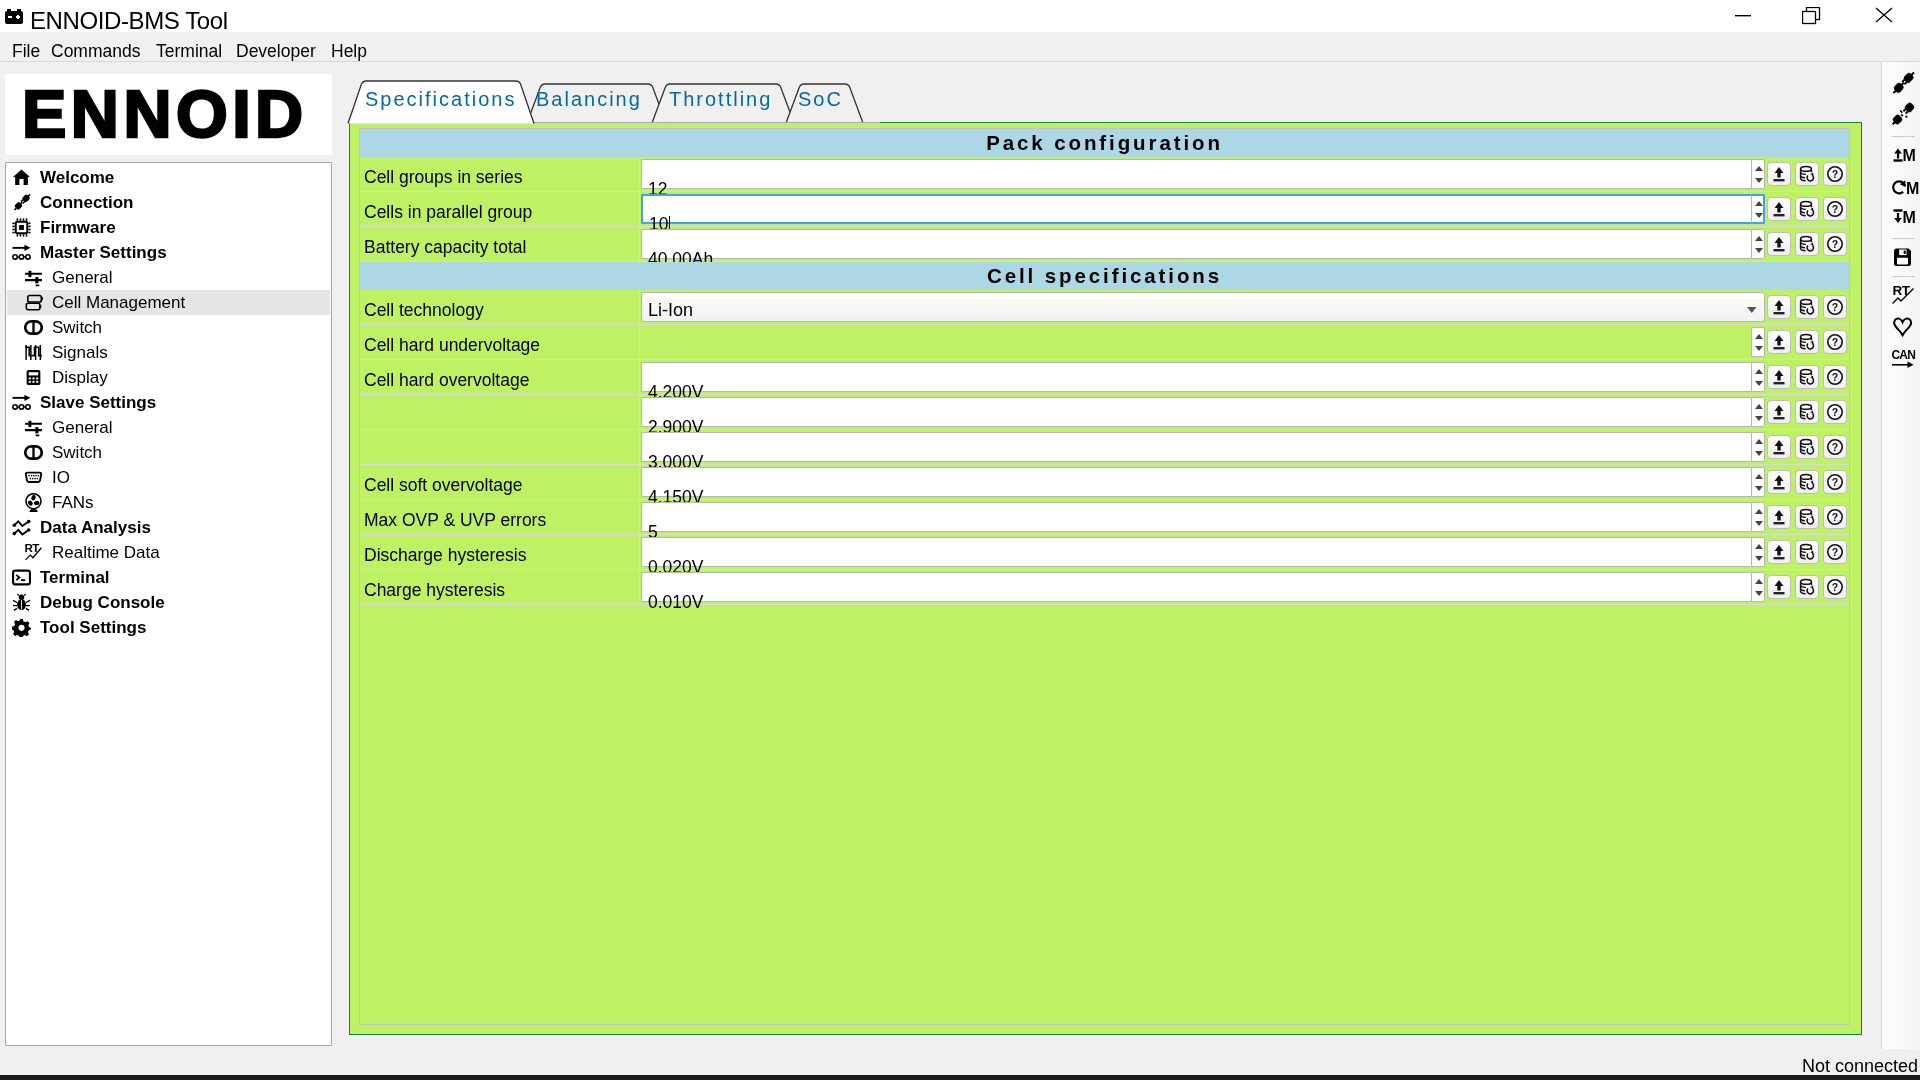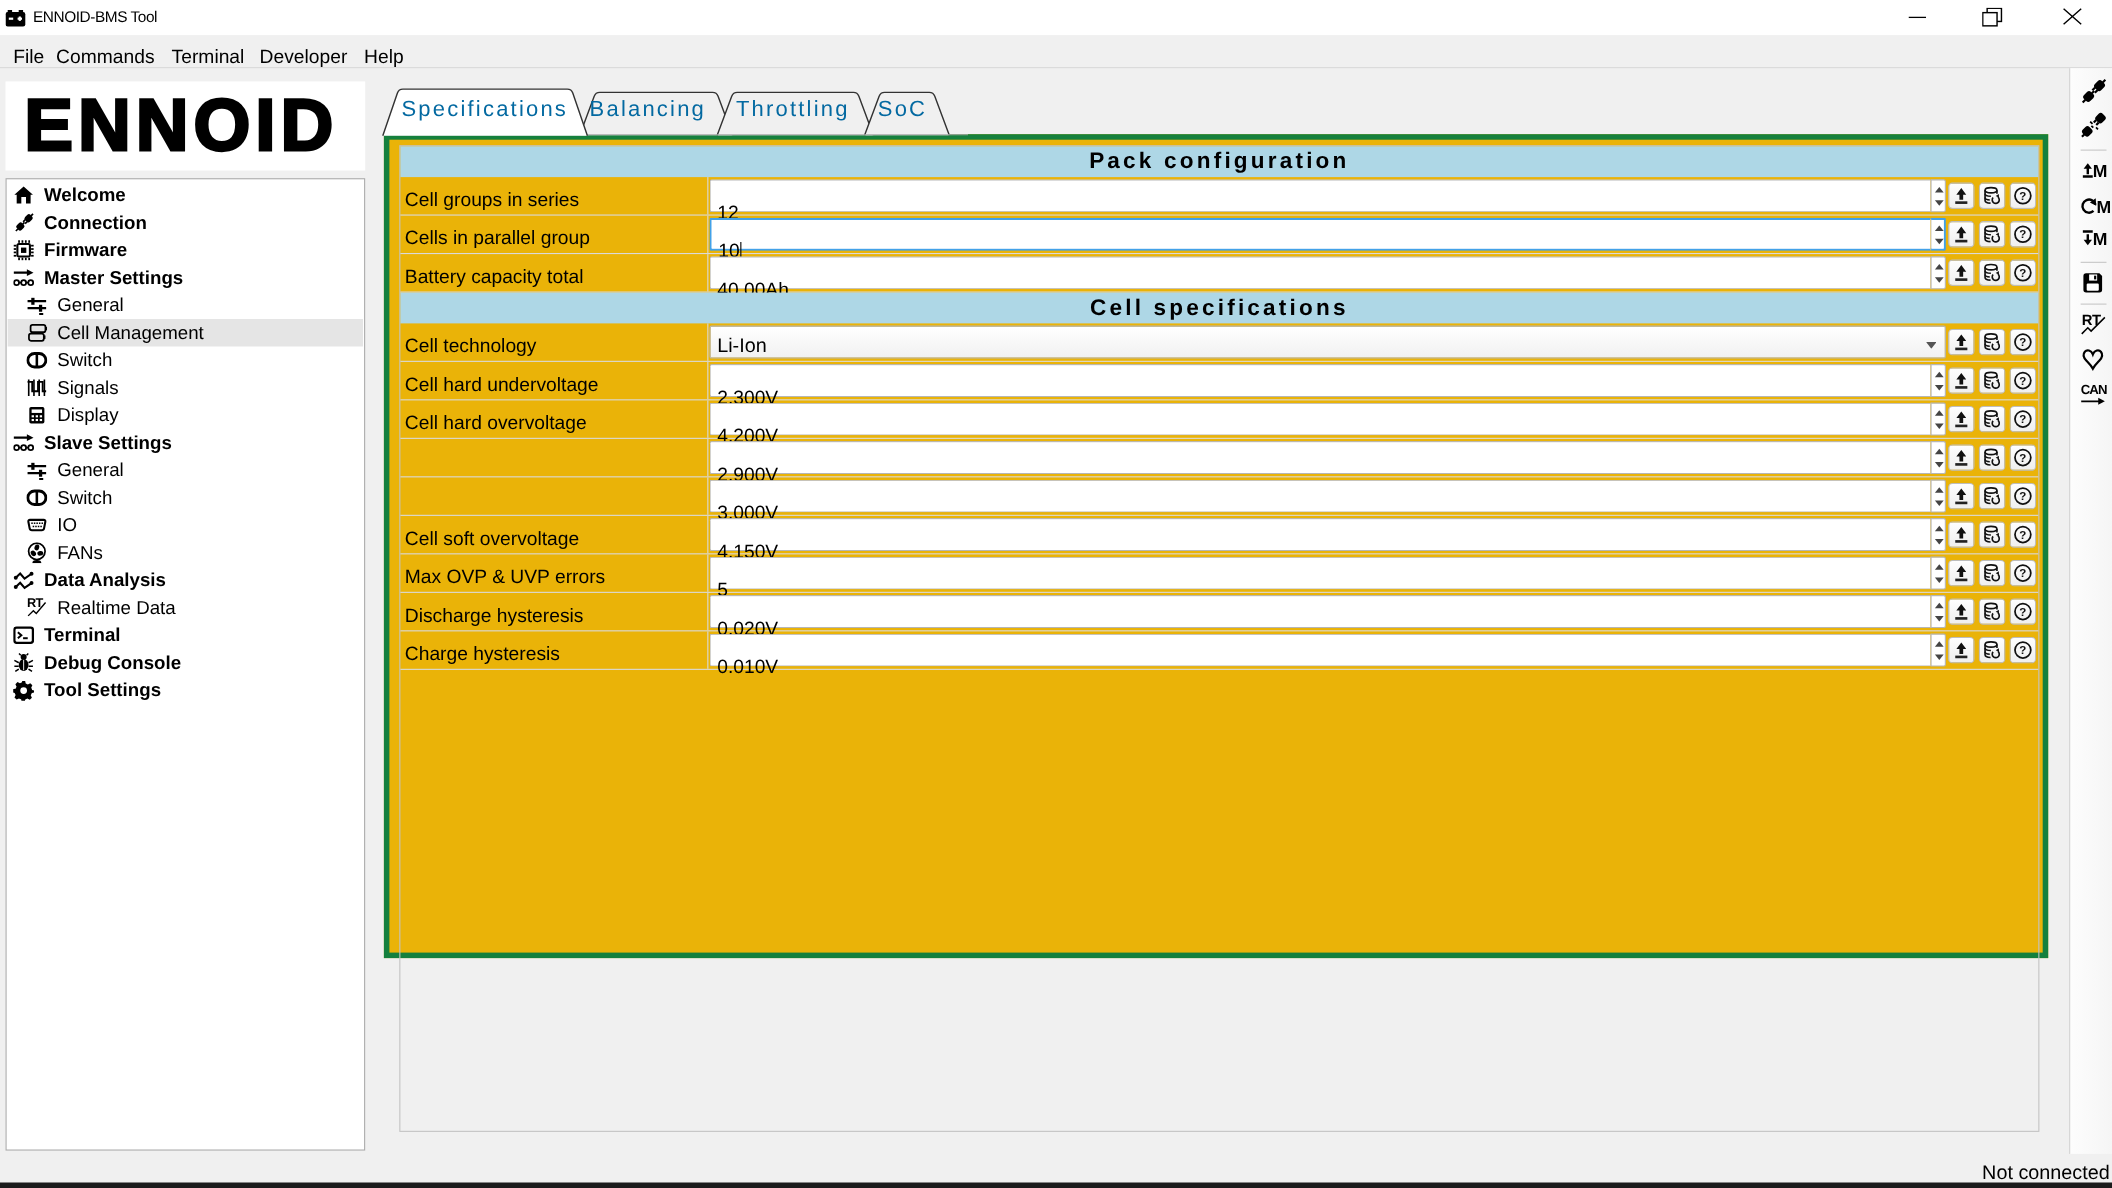--- a/index.html
+++ b/index.html
@@ -1,36 +1,36 @@
 <!DOCTYPE html>
 <html><head>
 <meta charset="utf-8">
 <style>
 * { margin:0; padding:0; box-sizing:border-box; }
 html,body { width:1920px; height:1080px; overflow:hidden; }
 body { background:#f0f0f0; font-family:"Liberation Sans", sans-serif; color:#000; position:relative; }
 .abs { position:absolute; }
 #titlebar { position:absolute; left:0; top:0; width:1920px; height:32px; background:#ffffff; }
-#titletext { position:absolute; left:30px; top:7px; font-size:14px; letter-spacing:-0.4px; color:#000; }
+#titletext { position:absolute; left:30px; top:7px; font-size:24px; letter-spacing:-0.4px; color:#000; }
 #menubar { position:absolute; left:0; top:32px; width:1920px; height:30px; background:#f0f0f0; border-bottom:1px solid #d9d9d9; }
 .mitem { position:absolute; top:5px; height:29px; line-height:29px; font-size:17.5px; }
 #logobox { position:absolute; left:5px; top:74px; width:327px; height:81px; background:#ffffff; }
 #logotext { position:absolute; left:17px; top:7px; font-size:66.5px; line-height:66.5px; font-weight:bold; letter-spacing:4.5px; -webkit-text-stroke:2.6px #000; }
 #treebox { position:absolute; left:5px; top:162px; width:327px; height:884px; background:#ffffff; border:1px solid #a9a9a9; }
 .trow { position:absolute; left:1px; width:323px; height:25px; line-height:25px; font-size:17px; white-space:nowrap; }
 .trow.sel { background:#e5e5e5; }
 .trow.l1 { font-weight:bold; }
 .trow .ticon { position:absolute; top:3px; }
 .trow.l1 .ticon { left:5px; }
 .trow.l2 .ticon { left:17px; }
 .trow.l1 .tlabel { position:absolute; left:33px; }
 .trow.l2 .tlabel { position:absolute; left:45px; }
 #tabsvg { position:absolute; left:340px; top:75px; z-index:5; }
 .tablabel { position:absolute; top:89px; font-size:20px; line-height:20px; letter-spacing:2px; color:#0369a1; white-space:nowrap; z-index:6; }
-#panel { position:absolute; left:349px; top:122px; width:1513px; height:749px; background:#eab308; border:5px solid #15803d; }
+#panel { position:absolute; left:349px; top:122px; width:1513px; height:913px; background:#bef264; border:1px solid #15803d; }
 #ptable { position:absolute; left:9px; top:5px; width:1491px; height:897px; border:1px solid #c3c3c3; }
 .bluehead { position:absolute; left:0; width:1489px; height:28px; background:#aed7e6; font-weight:bold; font-size:20.5px; letter-spacing:2.9px; text-align:center; line-height:27px; }
 .frow { position:absolute; left:0; width:1489px; height:35px; border-bottom:1px solid #dadada; }
 .flab { position:absolute; left:4px; top:3px; height:34px; line-height:34px; font-size:17.5px; }
 .fsep { position:absolute; left:279px; top:0; width:1px; height:34px; background:#dadada; }
 .finp { position:absolute; left:281px; top:2px; width:1110px; height:30px; background:#fff; border:1px solid #b6b6b6; border-radius:2px 0 0 2px; border-right:none; font-size:17.5px; line-height:28px; padding-left:6px; padding-top:15px; }
 .finp.foc { border:2px solid #42a1e8; border-right:none; line-height:26px; }
 .caret { display:inline-block; width:1px; height:18px; background:#000; vertical-align:-4px; margin-left:1px; }
 .fspin { position:absolute; left:1391px; top:2px; width:14px; height:30px; background:#fff; border:1px solid #b6b6b6; border-radius:0 2px 2px 0; }
 .fspin.focs { border:2px solid #42a1e8; border-left:1px solid #b6b6b6; }
@@ -415,21 +415,20 @@
         <div class="btn b3">
           <svg width="18" height="18" viewBox="0 0 18 18">
             <circle cx="9" cy="9" r="7.2" fill="none" stroke="#111" stroke-width="1.6"></circle>
             <text x="9" y="12.6" font-size="10.5" font-weight="bold" text-anchor="middle" fill="#111" font-family="Liberation Sans">?</text>
           </svg>
         </div>
       </div>
 <div class="frow" style="top:196px">
         <div class="flab">Cell hard undervoltage</div>
         <div class="fsep"></div>
-        <div class="finp">2.300V</div>
         <div class="fspin">
           <div class="spinup"></div>
           <div class="spindn"></div>
         </div>
         <div class="btn b1">
           <svg width="18" height="18" viewBox="0 0 18 18">
             <path d="M9,2 L13.5,8 L10.7,8 L10.7,12.5 L7.3,12.5 L7.3,8 L4.5,8 Z" fill="#111"></path>
             <rect x="3.5" y="14" width="11" height="2.4" fill="#222"></rect>
           </svg>
         </div>

